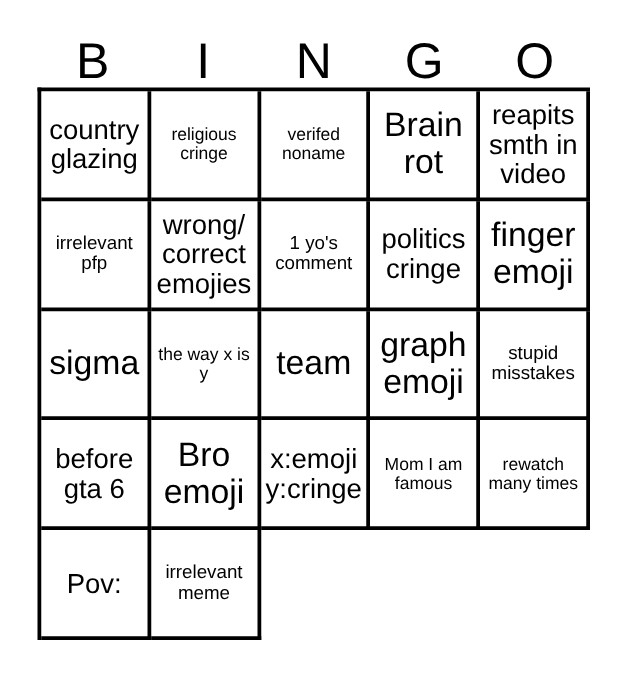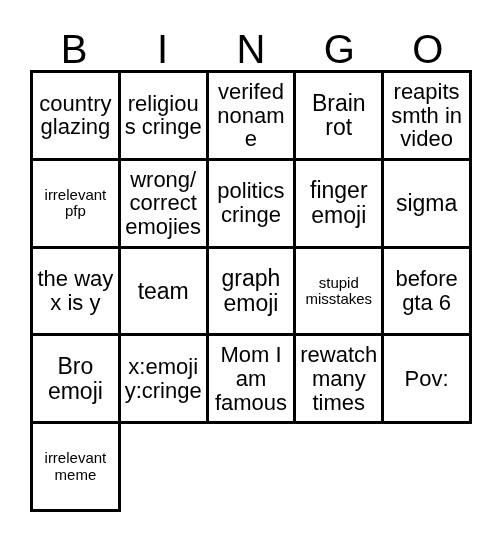--- a/index.html
+++ b/index.html
@@ -70,23 +70,23 @@
   }
   .cell span {
     display: block;
     width: 100%;
     line-height: 1.08;
     word-break: break-word;
   }
 
   
   .fs-xl  { font-size: 22px; }
-  .fs-lg  { font-size: 23px; }
+  .fs-lg  { font-size: 27px; }
   .fs-md  { font-size: 22px; }
-  .fs-sm  { font-size: 22px; }
+  .fs-sm  { font-size: 14px; }
   .fs-xs  { font-size: 15px; }
 </style>
 </head>
 <body>
 
 <div id="card">
 
   <div id="header">
     <div class="header-letter">B</div>
     <div class="header-letter">I</div>
@@ -110,20 +110,23 @@
       </div>
 
     <div class="cell">
         <span class="fs-md">reapits smth in video</span>
       </div>
     <div class="cell">
         <span class="fs-xs">irrelevant pfp</span>
       </div>
     <div class="cell">
         <span class="fs-md">wrong/ correct emojies</span>
+      </div>
+    <div class="cell">
+        <span class="fs-xs">1 yo's comment</span>
       </div>
     <div class="cell">
         <span class="fs-md">politics cringe</span>
       </div>
 
     <div class="cell">
         <span class="fs-lg">finger emoji</span>
       </div>
     <div class="cell">
         <span class="fs-lg">sigma</span>

